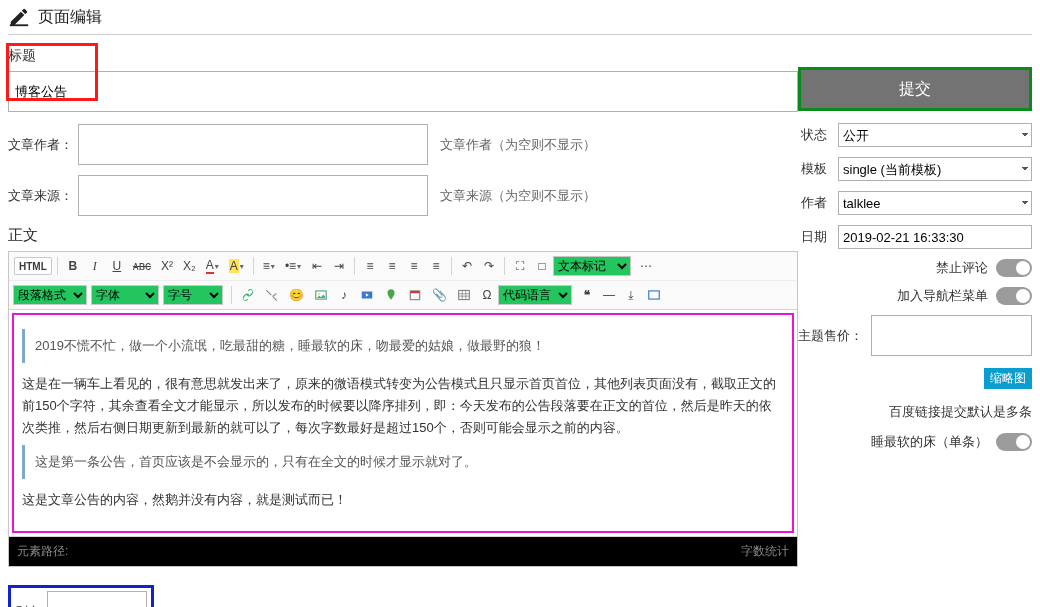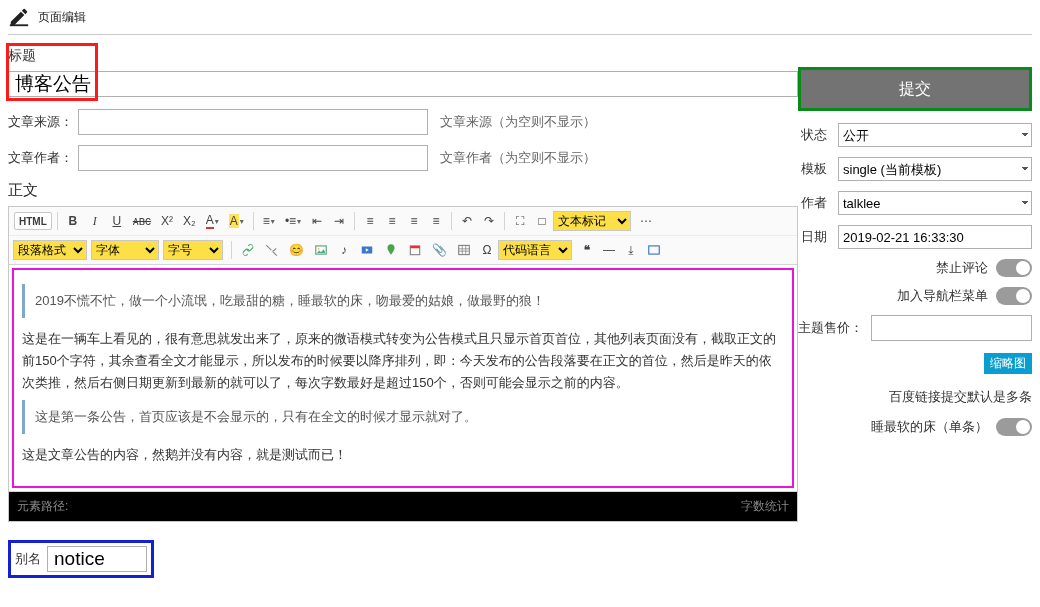--- a/index.html
+++ b/index.html
@@ -1,43 +1,43 @@
 <!DOCTYPE html>
 <html><head>
 <meta charset="utf-8">
 <style>
   * { box-sizing: border-box; }
   html, body { margin: 0; padding: 0; font-family: "Microsoft YaHei", Arial, sans-serif; font-size: 13px; color: #333; background: #fff; }
   .page { width: 1040px; min-height: 607px; padding: 0 8px; }
   .header { display: flex; align-items: center; padding: 6px 0 6px 0; border-bottom: 1px solid #ccc; margin-bottom: 10px; }
   .header-icon { width: 22px; height: 22px; margin-right: 8px; }
-  .header-title { font-size: 12px; font-weight: normal; color: #222; }
+  .header-title { font-size: 16px; font-weight: normal; color: #222; }
   .content { display: flex; }
   .main { flex: 0 0 790px; }
   .side { flex: 1; padding-top: 22px; }
   .field-row { display: flex; align-items: center; margin-bottom: 10px; }
   .label { min-width: 70px; color: #333; }
   .label-big { font-size: 14px; margin-bottom: 4px; display: block; }
-  .text-input { border: 1px solid #b0b0b0; height: 26px; padding: 0 6px; font-size: 19px; outline: none; flex: 1; }
+  .text-input { border: 1px solid #b0b0b0; height: 41px; padding: 0 6px; font-size: 13px; outline: none; flex: 1; }
   .hint { color: #666; margin-left: 12px; font-size: 13px; }
   
   .title-row { position: relative; margin-bottom: 12px; }
   .title-red-frame { position: absolute; left: -2px; top: -2px; width: 92px; height: 58px; border: 3px solid #ff1a1a; pointer-events: none; }
   .title-row .label-big { padding: 2px 0 2px 0; }
   .title-row .text-input { width: 100%; }
   .section-label { font-size: 15px; margin: 8px 0 6px; color: #222; }
   
   .editor { border: 1px solid #c7c7c7; background: #fff; }
   .toolbar { background: #fafafa; border-bottom: 1px solid #d4d4d4; }
   .tb-row { display: flex; align-items: center; flex-wrap: wrap; padding: 3px 4px; }
   .tb-row + .tb-row { border-top: 1px solid #ececec; }
   .tb-btn { display: inline-flex; align-items: center; justify-content: center; min-width: 20px; height: 20px; margin: 1px; padding: 0 3px; border: 1px solid transparent; border-radius: 2px; cursor: pointer; font-size: 12px; color: #444; user-select: none; }
   .tb-btn .chev { font-size: 8px; margin-left: 1px; color:#666;}
   .tb-sep { width: 1px; height: 18px; background: #d4d4d4; margin: 0 4px; }
-  .tb-select { height: 20px; border: 1px solid #c8c8c8; font-size: 12px; background: #fde047; margin-right: 4px; cursor: pointer; }
+  .tb-select { height: 20px; border: 1px solid #c8c8c8; font-size: 12px; background: #22c55e; margin-right: 4px; cursor: pointer; }
   .tb-html { border: 1px solid #c8c8c8; background: #fff; font-size: 10px; padding: 0 4px; height: 18px; display:flex; align-items:center; font-family: Arial; color:#3b3b3b; font-weight:bold;}
   .ic { width: 14px; height: 14px; display:inline-block; }
   
   .edit-area { border: 2px solid #e815d8; min-height: 220px; padding: 8px; font-size: 13px; line-height: 1.7; color: #333; position: relative; margin: 3px; }
   .blockquote { border-left: 3px solid #7ea9c9; padding: 6px 10px; margin: 6px 0 10px; background: #fff; color: #555; }
   .para { margin: 6px 0; }
   .editor-footer { display: flex; justify-content: space-between; border-top: 1px solid #d4d4d4; background: #000000; padding: 6px 8px; color: #888; font-size: 12px; }
   
   .alias-row { display: flex; align-items: center; border: 3px solid #1421cf; padding: 3px 4px; width: 146px; margin-top: 18px; }
   .alias-row .label { min-width: 32px; }
@@ -78,29 +78,29 @@
 
     <div class="main">
 
       <div class="title-row">
         <div class="title-red-frame"></div>
         <span class="label-big">标题</span>
         <input class="text-input" value="博客公告" style="">
       </div>
 
       <div class="field-row">
+        <span class="label">文章作者：</span>
+        <input class="text-input" style="flex: 0 0 350px;" value="">
+        <span class="hint">文章作者（为空则不显示）</span>
+      </div>
+
+      <div class="field-row">
         <span class="label">文章来源：</span>
         <input class="text-input" style="flex: 0 0 350px;" value="">
         <span class="hint">文章来源（为空则不显示）</span>
-      </div>
-
-      <div class="field-row">
-        <span class="label">文章作者：</span>
-        <input class="text-input" style="flex: 0 0 350px;" value="">
-        <span class="hint">文章作者（为空则不显示）</span>
       </div>
 
       <div class="section-label">正文</div>
 
       <div class="editor">
         <div class="toolbar">
 
           <div class="tb-row">
             <span class="tb-btn tb-html">HTML</span>
             <span class="tb-sep"></span>

